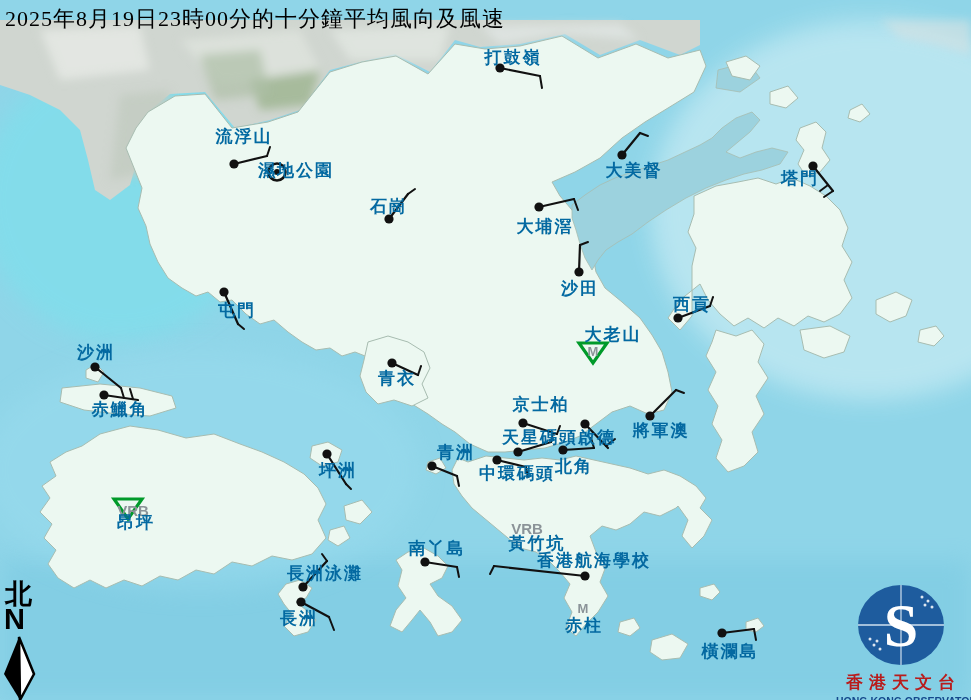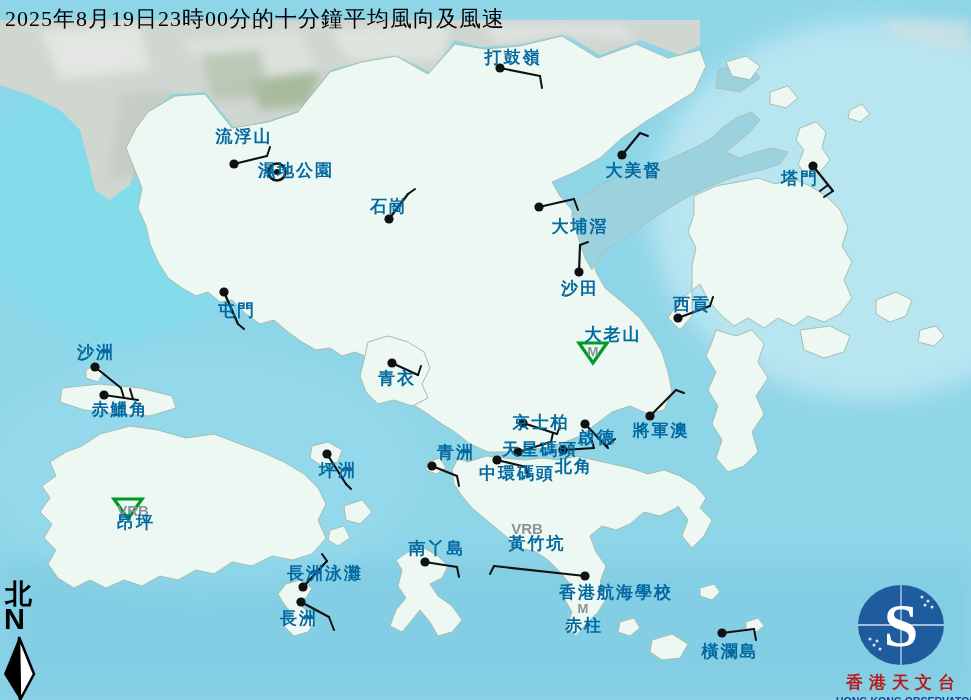--- a/index.html
+++ b/index.html
@@ -215,43 +215,43 @@
 
   <div class="layer">
     <div class="map-title">2025年8月19日23時00分的十分鐘平均風向及風速</div>
     <div id="station-labels">
         <div class="station-label" style="left: 513px; top: 57px;">打鼓嶺</div>
         <div class="station-label" style="left: 244px; top: 136px; text-align: center;">流浮山</div>
         <div class="station-label" style="left: 296px; top: 170px;">濕地公園</div>
         <div class="station-label" style="left: 389px; top: 206px;">石崗</div>
         <div class="station-label" style="left: 634px; top: 170px; text-align: center;">大美督</div>
         <div class="station-label" style="left: 800px; top: 178px;">塔門</div>
-        <div class="station-label" style="left: 545px; top: 226px; margin-left: 35px;">大埔滘</div>
+        <div class="station-label" style="left: 545px; top: 226px;">大埔滘</div>
         <div class="station-label" style="left: 580px; top: 288px;">沙田</div>
         <div class="station-label" style="left: 237px; top: 310px;">屯門</div>
         <div class="station-label" style="left: 692px; top: 304px;">西貢</div>
         <div class="station-label" style="left: 96px; top: 352px;">沙洲</div>
         <div class="station-label" style="left: 120px; top: 409px;">赤鱲角</div>
         <div class="station-label" style="left: 397px; top: 378px;">青衣</div>
         <div class="grey-tag" style="left: 593px; top: 351px; font-size: 13px;">M</div>
         <div class="station-label" style="left: 604px; top: 334px; margin-left: 9px;">大老山</div>
-        <div class="station-label" style="left: 541px; top: 422px; text-align: right;">京士柏</div>
+        <div class="station-label" style="left: 541px; top: 404px; text-align: right;">京士柏</div>
         <div class="station-label" style="left: 597px; top: 411px; margin-top: 26px;">啟德</div>
-        <div class="station-label" style="left: 540px; top: 437px; margin-top: 12px;">天星碼頭</div>
+        <div class="station-label" style="left: 540px; top: 437px;">天星碼頭</div>
         <div class="station-label" style="left: 517px; top: 473px;">中環碼頭</div>
         <div class="station-label" style="left: 574px; top: 466px;">北角</div>
         <div class="station-label" style="left: 661px; top: 430px;">將軍澳</div>
         <div class="station-label" style="left: 432px; top: 452px; margin-left: 24px;">青洲</div>
         <div class="station-label" style="left: 338px; top: 470px;">坪洲</div>
         <div class="grey-tag" style="left: 133px; top: 510px; font-size: 15px;">VRB</div>
         <div class="station-label" style="left: 136px; top: 522px;">昂坪</div>
         <div class="station-label" style="left: 437px; top: 548px;">南丫島</div>
         <div class="grey-tag" style="left: 527px; top: 528px; font-size: 15px;">VRB</div>
         <div class="station-label" style="left: 537px; top: 543px;">黃竹坑</div>
-        <div class="station-label" style="left: 616px; top: 560px; margin-top: 32px;">香港航海學校</div>
+        <div class="station-label" style="left: 594px; top: 560px;">香港航海學校</div>
         <div class="station-label" style="left: 325px; top: 573px;">長洲泳灘</div>
         <div class="station-label" style="left: 299px; top: 618px;">長洲</div>
         <div class="grey-tag" style="left: 583px; top: 608px; font-size: 13px;">M</div>
         <div class="station-label" style="left: 584px; top: 625px;">赤柱</div>
         <div class="station-label" style="left: 730px; top: 651px; text-align: center;">橫瀾島</div>
       </div>
     <div class="compass">
       <span class="hanzi">北</span>
       <span class="letter">N</span>
     </div>

